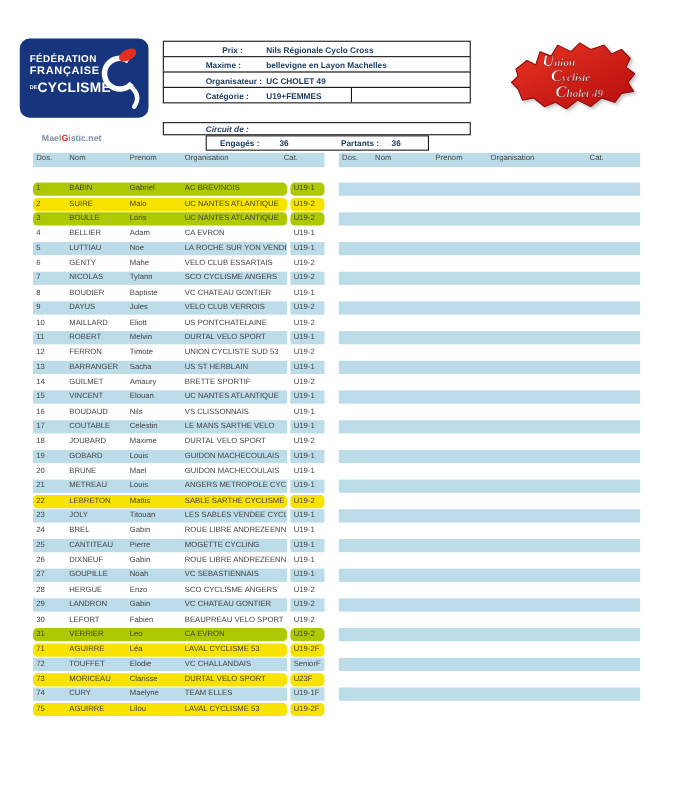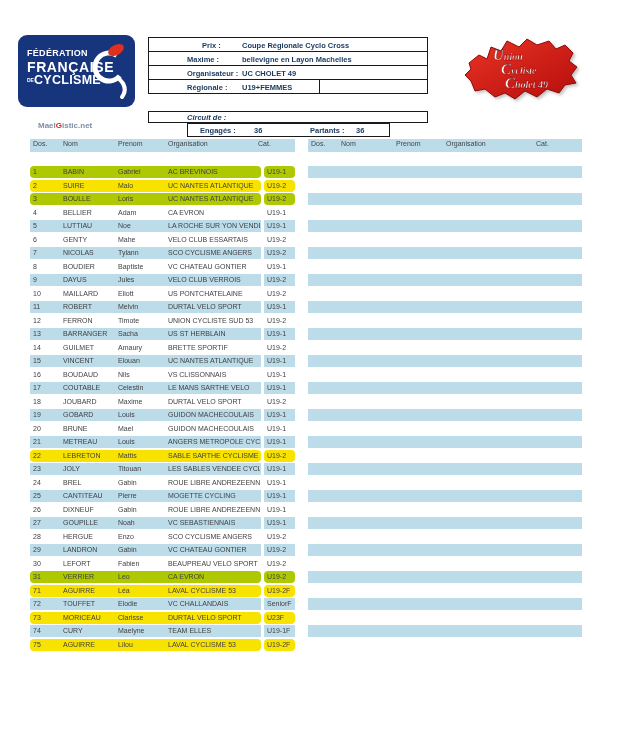--- a/index.html
+++ b/index.html
@@ -3,21 +3,21 @@
 <meta charset="utf-8">
 <style>
   html,body{margin:0;padding:0;background:#fff;}
   .page{position:relative;width:633px;height:732px;background:#fff;overflow:hidden;
         font-family:"Liberation Sans",sans-serif;}
 
   
   .ffc{position:absolute;left:18px;top:35px;width:117px;height:72px;border-radius:9px;overflow:hidden;}
   .ffc span{position:absolute;color:#fff;white-space:nowrap;}
   .ffc-l1{left:9px;top:13px;font-size:9px;font-weight:bold;letter-spacing:.3px;}
-  .ffc-l2{left:9px;top:24px;font-size:14px;font-weight:bold;letter-spacing:.6px;}
+  .ffc-l2{left:9px;top:24px;font-size:10px;font-weight:bold;letter-spacing:.6px;}
   .ffc-de{left:9px;top:42px;font-size:5px;font-weight:bold;}
   .ffc-l3{left:16px;top:38px;font-size:12.5px;font-weight:bold;letter-spacing:.3px;}
   .ffc svg{position:absolute;right:-2px;top:2px;}
 
   
   .ucc{position:absolute;left:461px;top:33px;width:126px;height:72px;text-align:center;}
   .ucc svg{filter:drop-shadow(2px 2px 1.5px rgba(120,120,120,.45));}
 
   
   .form{position:absolute;left:148px;top:37px;width:280px;}
@@ -81,32 +81,32 @@
       <path d="M8,30 L18,22 L26,26 L30,14 L40,18 L46,8 L58,14 L66,6 L76,12 L88,8 L95,16 L104,12 L112,20 L108,28 L116,34 L110,42 L115,50 L104,52 L98,60 L86,56 L76,64 L64,58 L54,66 L44,60 L34,64 L24,56 L14,58 L10,48 L4,42 L10,36 Z" fill="url(#redg)" stroke="#8e0a0a" stroke-width="1"></path>
       <text x="32" y="27" font-family="Liberation Serif,serif" font-style="italic" font-weight="bold" fill="#ffffff" stroke="#7a0000" stroke-width="0.4"><tspan font-size="15">U</tspan><tspan font-size="10">nion</tspan></text>
       <text x="40" y="41" font-family="Liberation Serif,serif" font-style="italic" font-weight="bold" fill="#ffffff" stroke="#7a0000" stroke-width="0.4"><tspan font-size="15">C</tspan><tspan font-size="10">ycliste</tspan></text>
       <text x="44" y="55" font-family="Liberation Serif,serif" font-style="italic" font-weight="bold" fill="#ffffff" stroke="#7a0000" stroke-width="0.4"><tspan font-size="15">C</tspan><tspan font-size="10">holet 49</tspan></text>
     </svg>
   </div>
 
   <div class="form">
     <div class="frow">
       <span class="flabel" style="color: rgb(23, 55, 94); padding-left: 15px;">Prix :</span>
-      <span class="fvalue" style="color: rgb(23, 55, 94);">Coupe Régionale Cyclo Cross</span>
+      <span class="fvalue" style="color: rgb(23, 55, 94);">Nils Régionale Cyclo Cross</span>
     </div>
     <div class="frow">
       <span class="flabel" style="color: rgb(23, 55, 94);">Maxime :</span>
       <span class="fvalue" style="color: rgb(23, 55, 94);">bellevigne en Layon Machelles</span>
     </div>
     <div class="frow">
       <span class="flabel" style="color: rgb(23, 55, 94);">Organisateur :</span>
       <span class="fvalue" style="color: rgb(23, 55, 94);">UC CHOLET 49</span>
     </div>
     <div class="frow">
-      <span class="flabel" style="color: rgb(23, 55, 94);">Régionale :</span>
+      <span class="flabel" style="color: rgb(23, 55, 94);">Catégorie :</span>
       <span class="fvalue" style="color: rgb(23, 55, 94);">U19+FEMMES</span>
       <span class="fdivider"></span>
     </div>
   </div>
 
   <div class="circuit">
     <span class="flabel" style="color: rgb(23, 55, 94); font-style: italic;">Circuit de :</span>
   </div>
 
   <div class="counts">

